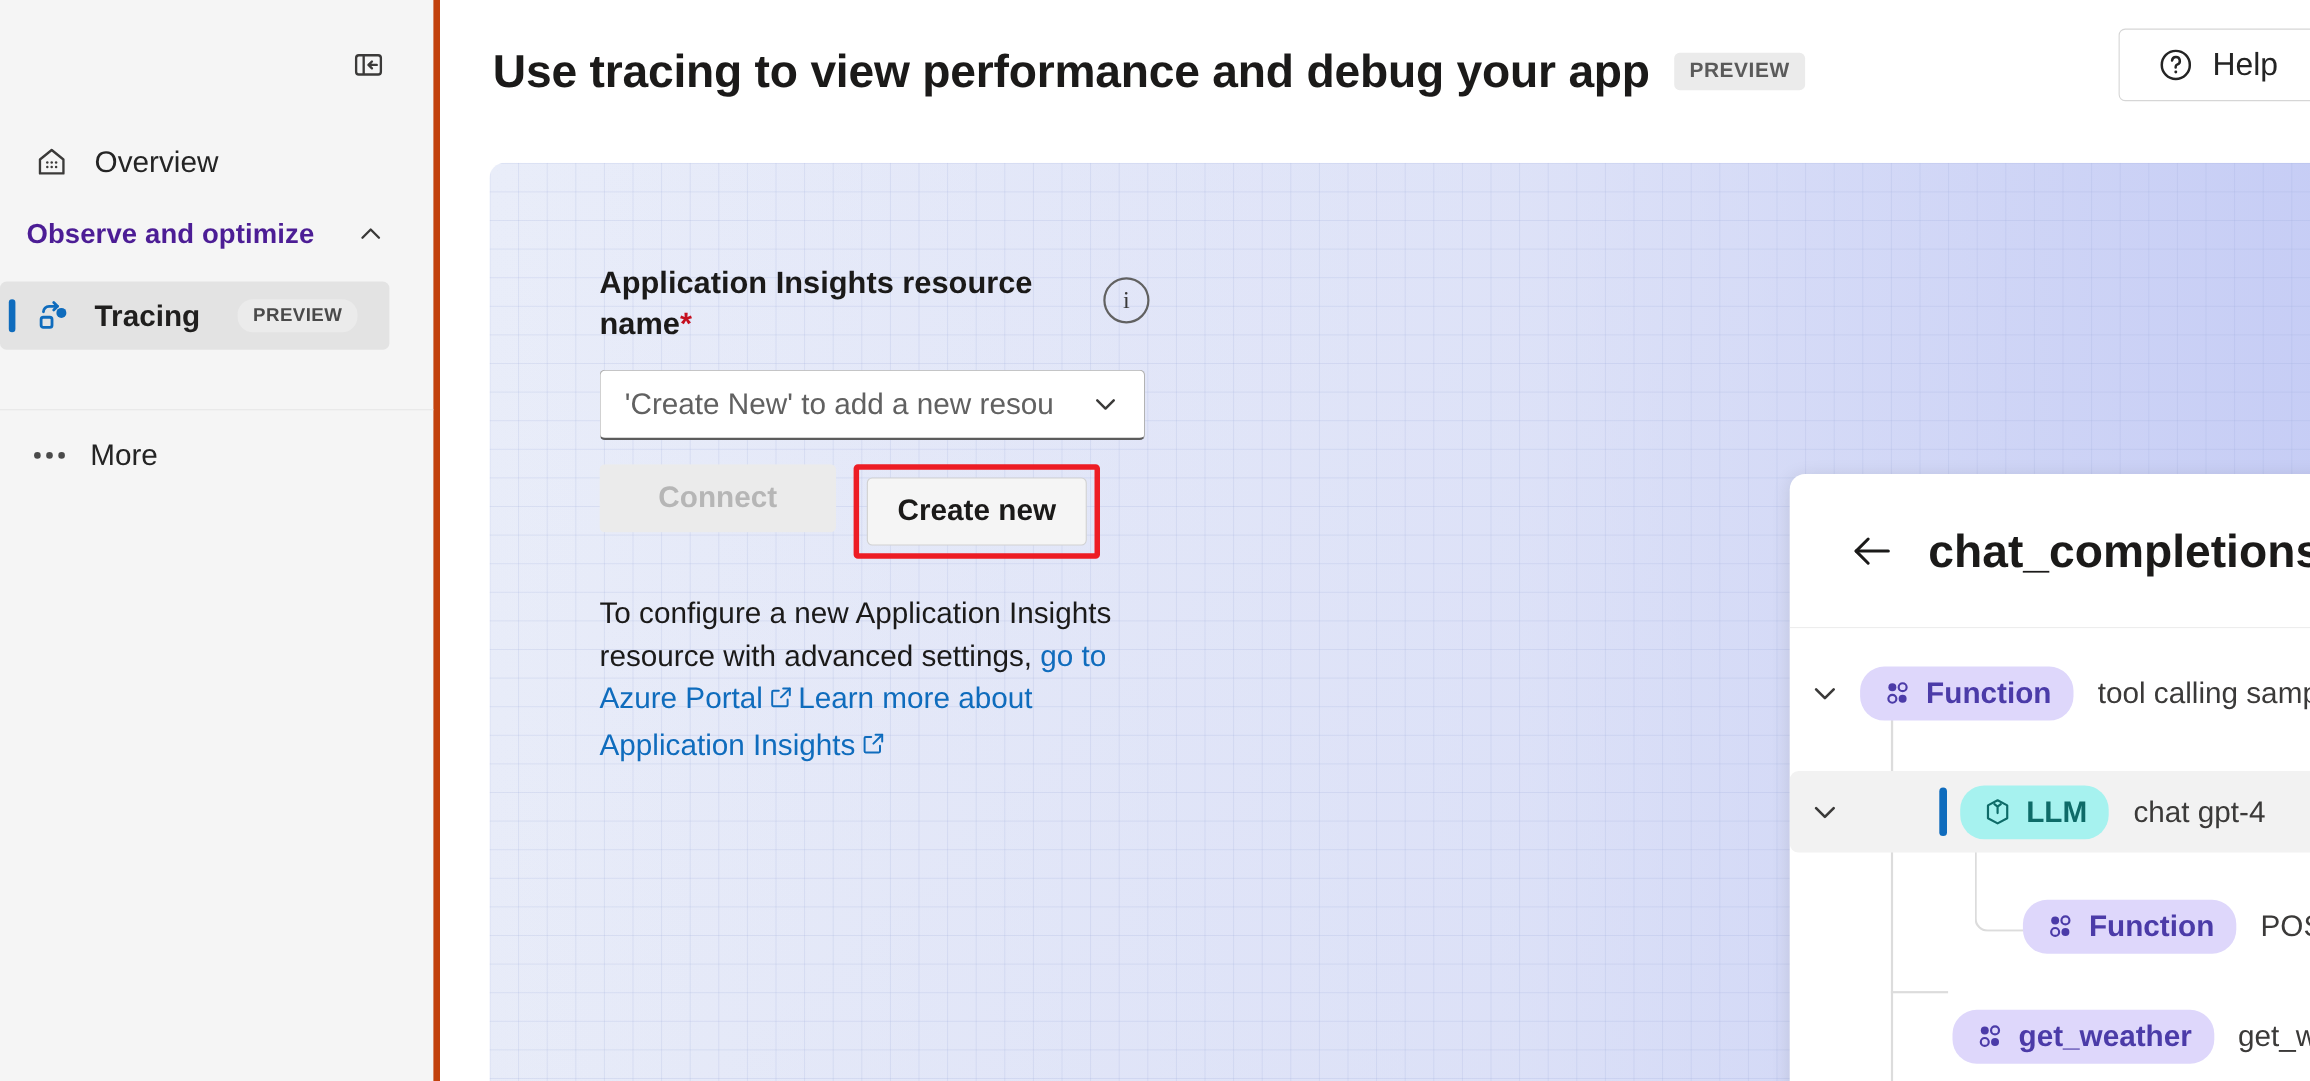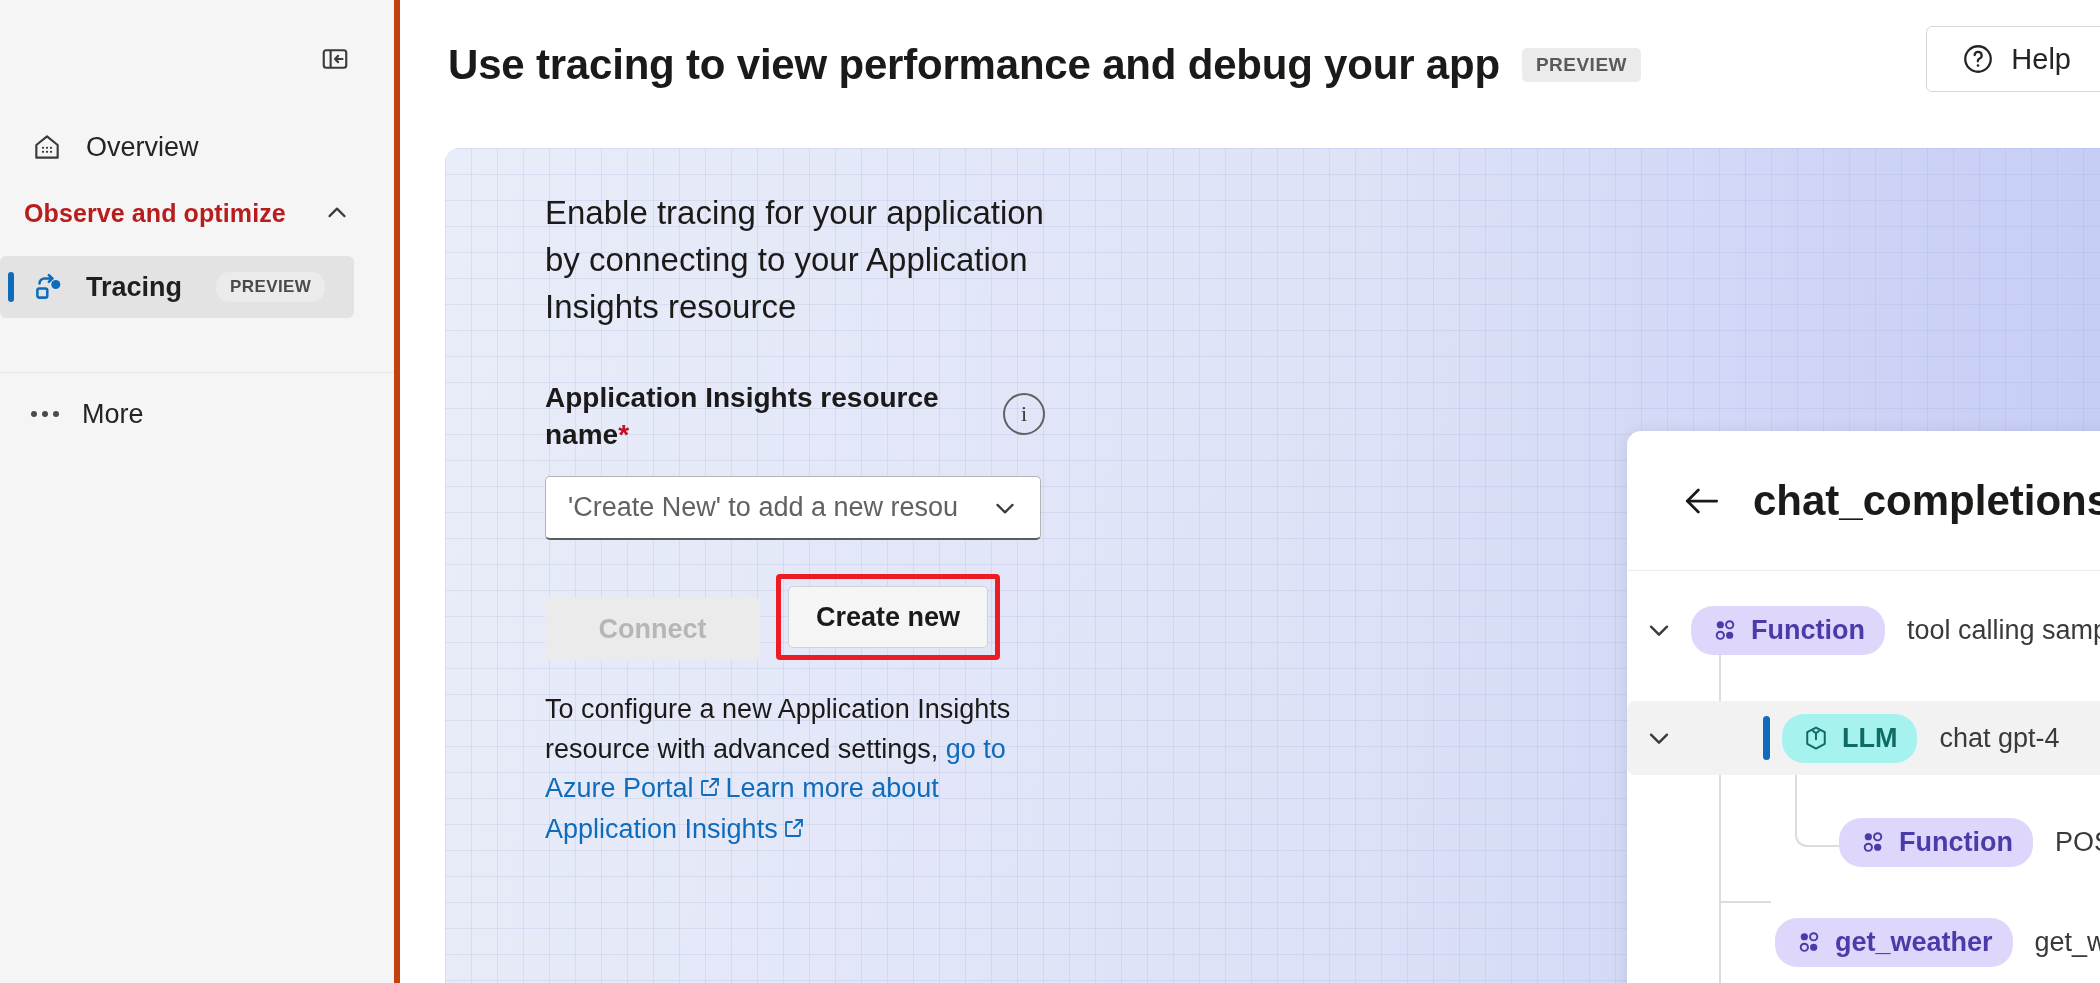--- a/index.html
+++ b/index.html
@@ -31,21 +31,21 @@
     border-radius:6px;cursor:pointer;box-sizing:border-box;
   }
   .nav-overview{position:absolute;top:118px;left:0;right:40px;}
   .nav-overview .nav-label{font-size:27px;color:#242424;}
 
   .group-head{
     position:absolute;top:196px;left:24px;right:40px;
     display:flex;align-items:center;justify-content:space-between;
     cursor:pointer;
   }
-  .group-head .gh-text{font-size:25px;font-weight:700;color:#b91c1c;letter-spacing:.1px;}
+  .group-head .gh-text{font-size:25px;font-weight:700;color:#4c1d95;letter-spacing:.1px;}
   .group-head .chev{display:flex;align-items:center;justify-content:center;width:34px;height:34px;}
 
   .nav-tracing{
     position:absolute;top:256px;left:0;right:40px;
     background:#e3e3e3;height:62px;border-radius:6px;
     display:flex;align-items:center;gap:20px;padding-left:30px;cursor:pointer;
   }
   .nav-tracing .sel-bar{
     position:absolute;left:8px;top:16px;width:6px;height:30px;border-radius:3px;background:#0f6cbd;
   }
@@ -122,21 +122,21 @@
     font-family:"Liberation Serif",serif;margin-top:14px;cursor:pointer;
   }
 
   .select-box{
     margin-top:22px;width:496px;height:64px;box-sizing:border-box;
     background:#fff;border:1px solid #b3b3b3;border-bottom:2px solid #5c5c5c;border-radius:5px;
     display:flex;align-items:center;justify-content:space-between;padding:0 20px 0 22px;
     font-size:27px;color:#616161;cursor:pointer;gap:16px;
   }
 
-  .btn-row{margin-top:34px;display:flex;align-items:flex-end;gap:0;}
+  .btn-row{margin-top:22px;display:flex;align-items:flex-start;gap:0;}
   .btn{
     height:62px;box-sizing:border-box;border-radius:5px;
     display:flex;align-items:center;justify-content:center;
     font-size:27px;font-weight:600;cursor:pointer;
   }
   .btn-connect{
     width:215px;background:#ebebeb;color:#b6b6b6;border:1px solid transparent;cursor:default;
   }
   .highlight-box{
     margin-left:16px;border:5px solid #ed1c24;border-radius:4px;padding:7px;display:inline-block;
@@ -267,21 +267,20 @@
           <circle cx="12" cy="16.6" r=".95" fill="#242424" stroke="none"></circle>
         </svg>
       </span>
       <span>Help</span>
     </div>
 
     <div class="hero">
       <div class="hero-grid"></div>
 
       <div class="hero-left">
-        <div class="hero-lead">Enable tracing for your application by connecting to your Application Insights resource</div>
 
         <div class="field-label-row">
           <div class="field-label">
             <span>Application Insights resource name</span><span class="req-star">*</span>
           </div>
           <div class="info-icon">i</div>
         </div>
 
         <div class="select-box">
           <span>'Create New' to add a new resou</span>

